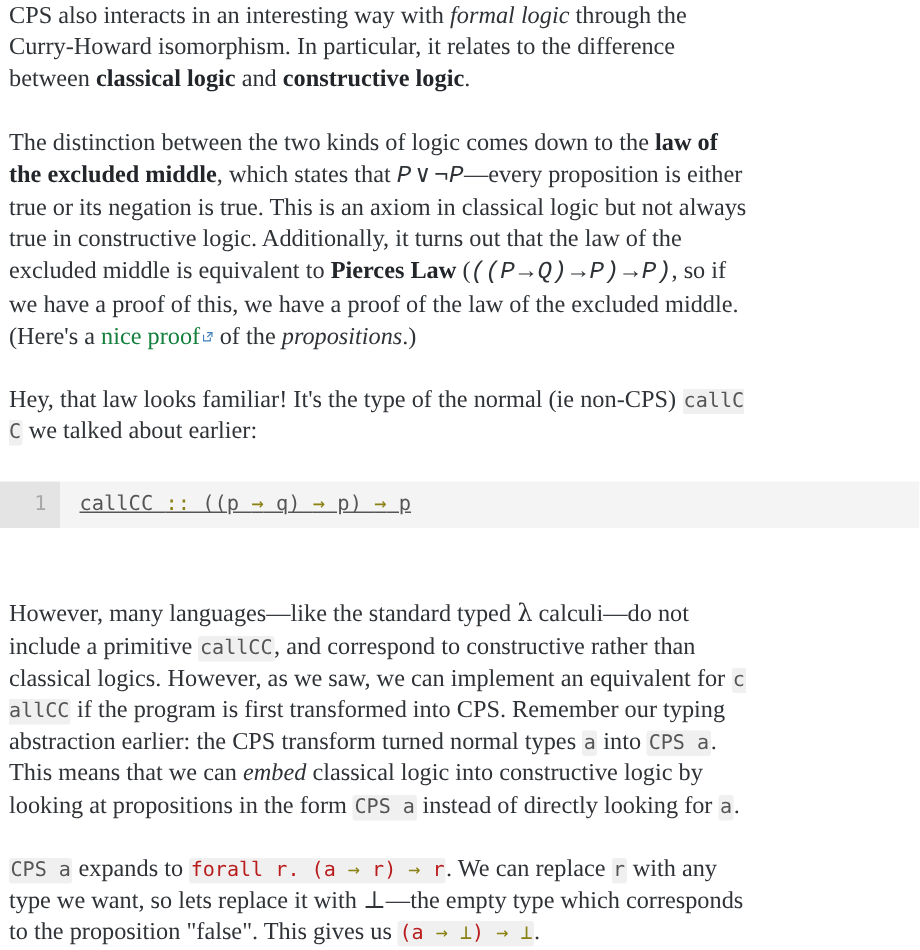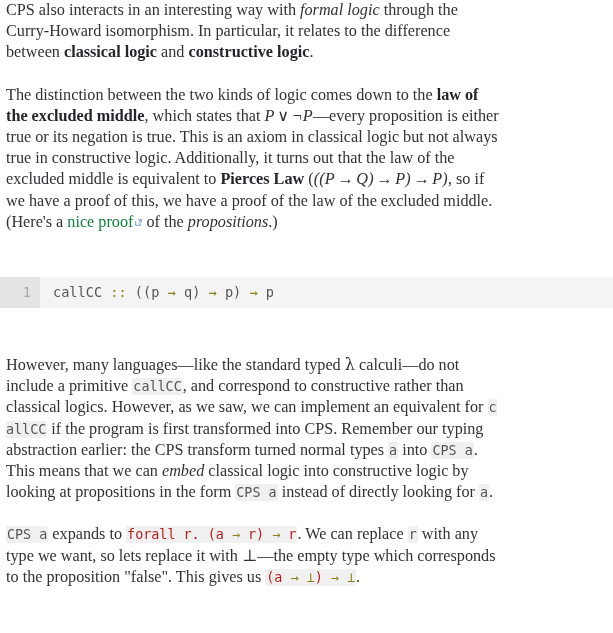--- a/index.html
+++ b/index.html
@@ -58,21 +58,21 @@
     border-radius: 2px;
     white-space: pre-wrap;
     word-break: break-all;
     line-height: 19px;
   }
   code.ic .op { color: #8a8112; }
   code.ic .kw { color: #b91c1c; }
 
   
   .math {
-    font-family: Liberation Serif, serif;
+    font-family: Liberation Mono, monospace;
     font-style: italic;
     letter-spacing: .2px;
   }
   .math .op {
     font-style: normal;
     padding: 0 2.5px;
   }
   .lam { font-style: normal; font-family: "DejaVu Serif", serif; }
 
   
@@ -95,40 +95,42 @@
     min-width: 40px;
     text-align: right;
     padding-right: 9px;
     box-sizing: border-box;
     user-select: none;
   }
   .codeblock .codeline {
     padding-left: 13px;
     color: #555555;
     white-space: pre;
+    text-decoration: underline;
   }
   .codeblock .op { color: #8a8112; }
 </style>
 </head>
 <body>
 
 <div class="page">
 
   <p class="para"><span>CPS also interacts in an interesting way with </span><em>formal logic</em><span> through the Curry-Howard isomorphism. In particular, it relates to the difference between </span><strong>classical logic</strong><span> and </span><strong>constructive logic</strong><span>.</span></p>
 
   <div class="gap-lg"></div>
 
   <p class="para"><span>The distinction between the two kinds of logic comes down to the </span><strong>law of the excluded middle</strong><span>, which states that </span><span class="math"><span>P</span><span class="op">∨</span><span>¬P</span></span><span>—every proposition is either true or its negation is true. This is an axiom in classical logic but not always true in constructive logic. Additionally, it turns out that the law of the excluded middle is equivalent to </span><strong>Pierces Law</strong><span> (</span><span class="math"><span>((P</span><span class="op">→</span><span>Q)</span><span class="op">→</span><span>P)</span><span class="op">→</span><span>P)</span></span><span>, so if we have a proof of this, we have a proof of the law of the excluded middle. (Here's a </span><a class="link" href="#"><span>nice proof</span><span class="ext"><svg width="7" height="7" viewBox="0 0 10 10">
             <path d="M1 3.2 V9 H7.4 V5.6" fill="none" stroke="#3f7fbf" stroke-width="1.1"></path>
             <path d="M4.4 1 H9 V5.3" fill="none" stroke="#3f7fbf" stroke-width="1.1"></path>
             <path d="M9 1 L4.6 5.2" fill="none" stroke="#3f7fbf" stroke-width="1.1"></path>
           </svg></span></a><span> of the </span><em>propositions</em><span>.)</span></p>
 
   <div class="gap-lg"></div>
 
+  <p class="para"><span>Hey, that law looks familiar! It's the type of the normal (ie non-CPS) </span><code class="ic">callCC</code><span> we talked about earlier:</span></p>
 
   <div class="gap-code-top"></div>
 
   <div class="codeblock">
     <div class="gutter">1</div>
     <div class="codeline"><span>callCC </span><span class="op">::</span><span> ((p </span><span class="op">→</span><span> q) </span><span class="op">→</span><span> p) </span><span class="op">→</span><span> p</span></div>
   </div>
 
   <div class="gap-code-bot"></div>
 

